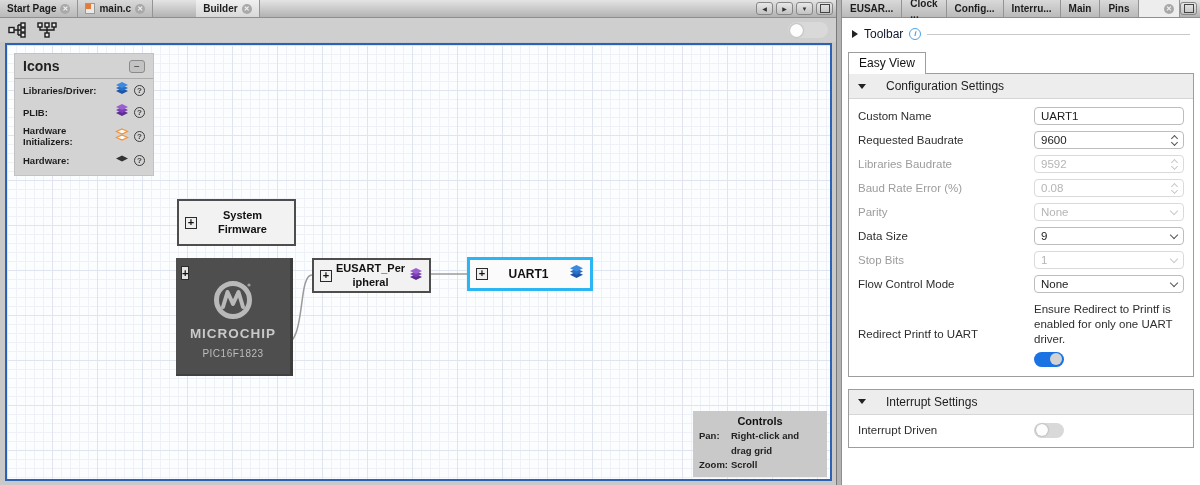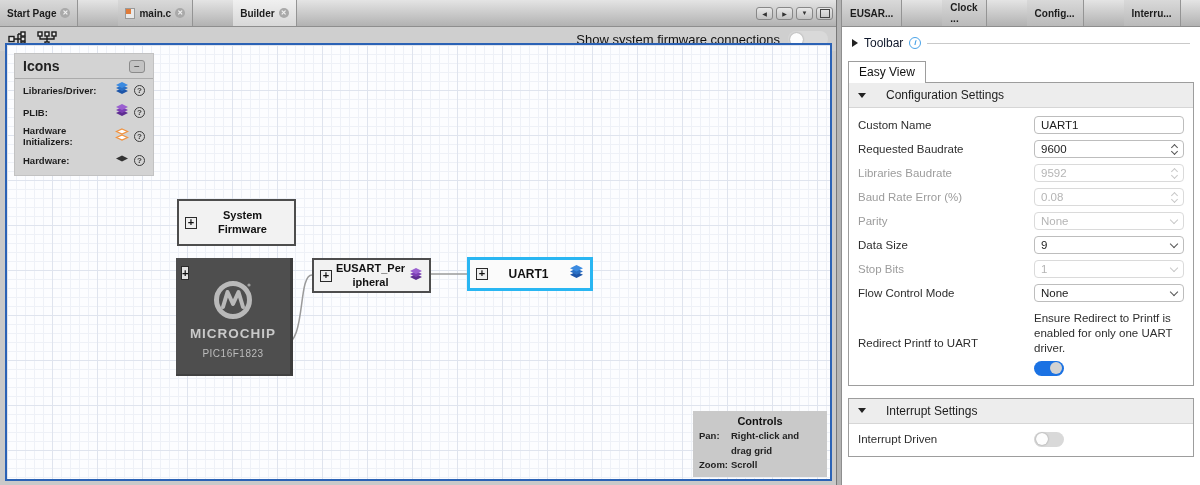--- a/index.html
+++ b/index.html
@@ -2,24 +2,24 @@
 <html><head>
 <meta charset="utf-8">
 <style>
   * { box-sizing: border-box; margin: 0; padding: 0; }
   html,body { width:1200px; height:485px; }
   body { font-family: "Liberation Sans", sans-serif; background:#c9c9c9; position:relative; overflow:hidden; }
 
   
   .editor-area { position:absolute; left:0; top:0; width:836px; height:485px; background:#c9c9c9; }
 
-  .tabbar { display:flex; height:27px; background:linear-gradient(#e4e4e4,#b2b2b2); border-bottom:1px solid #8e8e8e; align-items:stretch;gap:40px; }
+  .tabbar { display:flex; height:18px; background:linear-gradient(#e4e4e4,#b2b2b2); border-bottom:1px solid #8e8e8e; align-items:stretch; }
   .tab { display:flex; align-items:center; gap:4px; padding:0 7px; font-size:10px; font-weight:bold; color:#1c1c1c;
          background:linear-gradient(#d9d9d9,#bababa); border-right:1px solid #949494; }
-  .tab.active { background:linear-gradient(#f0f0f0,#d8d8d8); }
+  .tab.active { background:linear-gradient(#f0f0f0,#d8d8d8);margin-left:43px; }
   .tclose { width:10px; height:10px; border-radius:50%; background:#a9a9a9; color:#f2f2f2; font-size:7px; line-height:10px; text-align:center; font-weight:bold; }
   .fileicon { width:10px; height:11px; background:#e9e9e9; border:1px solid #999; position:relative; }
   .fileicon::after { content:""; position:absolute; left:0; top:0; width:5px; height:5px; background:#e07b39; }
   .tabbtns { margin-left:auto; display:flex; align-items:center; gap:3px; padding-right:3px; }
   .sqbtn { width:17px; height:13px; border:1px solid #878787; border-radius:3px; background:linear-gradient(#e8e8e8,#c2c2c2);
            font-size:6px; color:#333; display:flex; align-items:center; justify-content:center; }
   .sqbtn.max::after { content:""; width:8px; height:7px; border:1.5px solid #444; }
 
   .toolbar-row { height:24px; display:flex; align-items:center; padding:0 8px; gap:8px; background:#cfcfcf; }
   .tb-icon { display:flex; align-items:center; }
@@ -156,21 +156,20 @@
           <g stroke="#1c1c1c" stroke-width="1.4" fill="#e9e9e9">
         <path d="M4 5 V8 H18 V5 M11 5 V13" fill="none"></path>
         <rect x="2" y="1" width="4" height="4"></rect>
             <rect x="9" y="1" width="4" height="4"></rect>
         <rect x="16" y="1" width="4" height="4"></rect>
             <rect x="9" y="11" width="4" height="4"></rect>
           </g>
         </svg>
     </span>
     <div class="show-conn">
-      <span>Show system firmware connections</span>
       <div class="toggle big off">
           <div class="knob"></div>
         </div>
     </div>
   </div>
 
   <div class="canvas">
 
     <svg class="wires">
       <path d="M 276 300 C 300 300 290 230 305 230" stroke="#9a9a9a" stroke-width="1.5" fill="none"></path>

